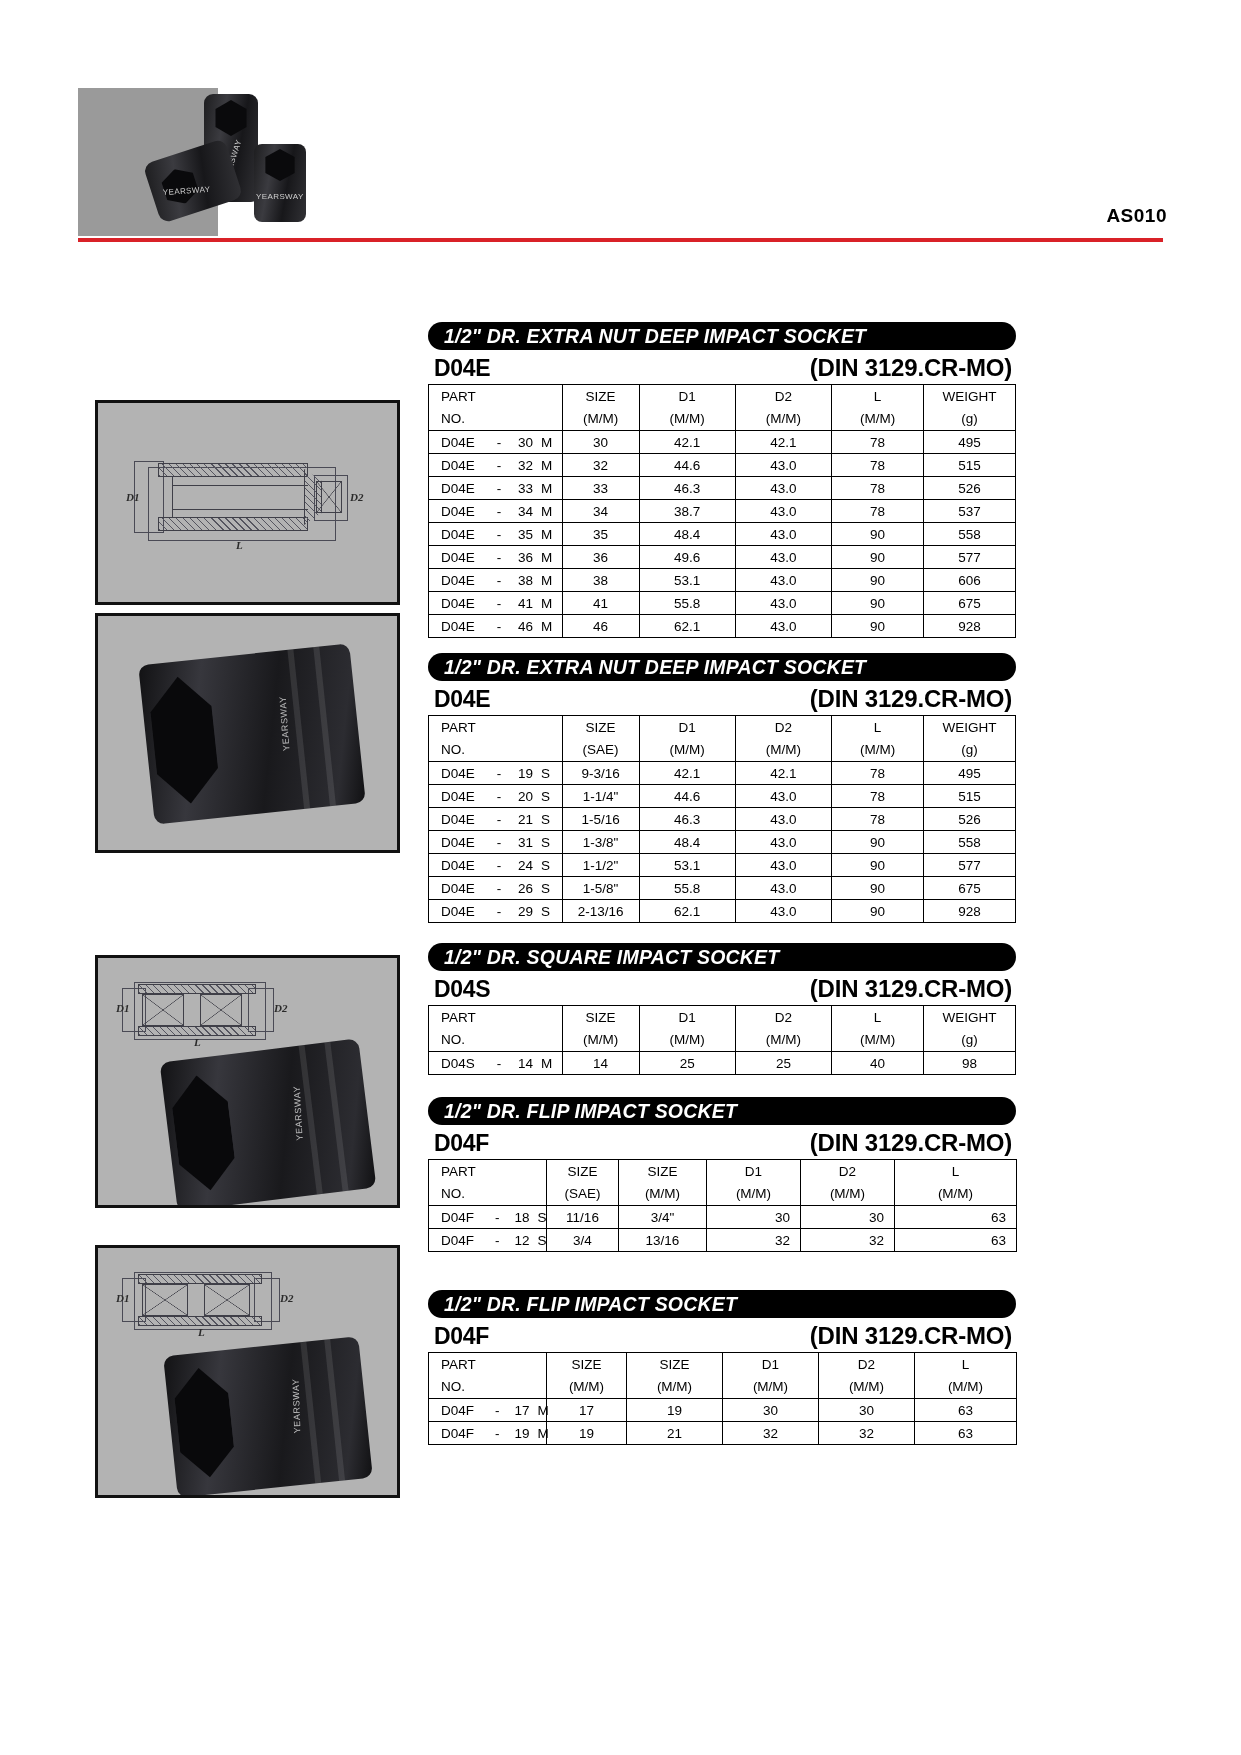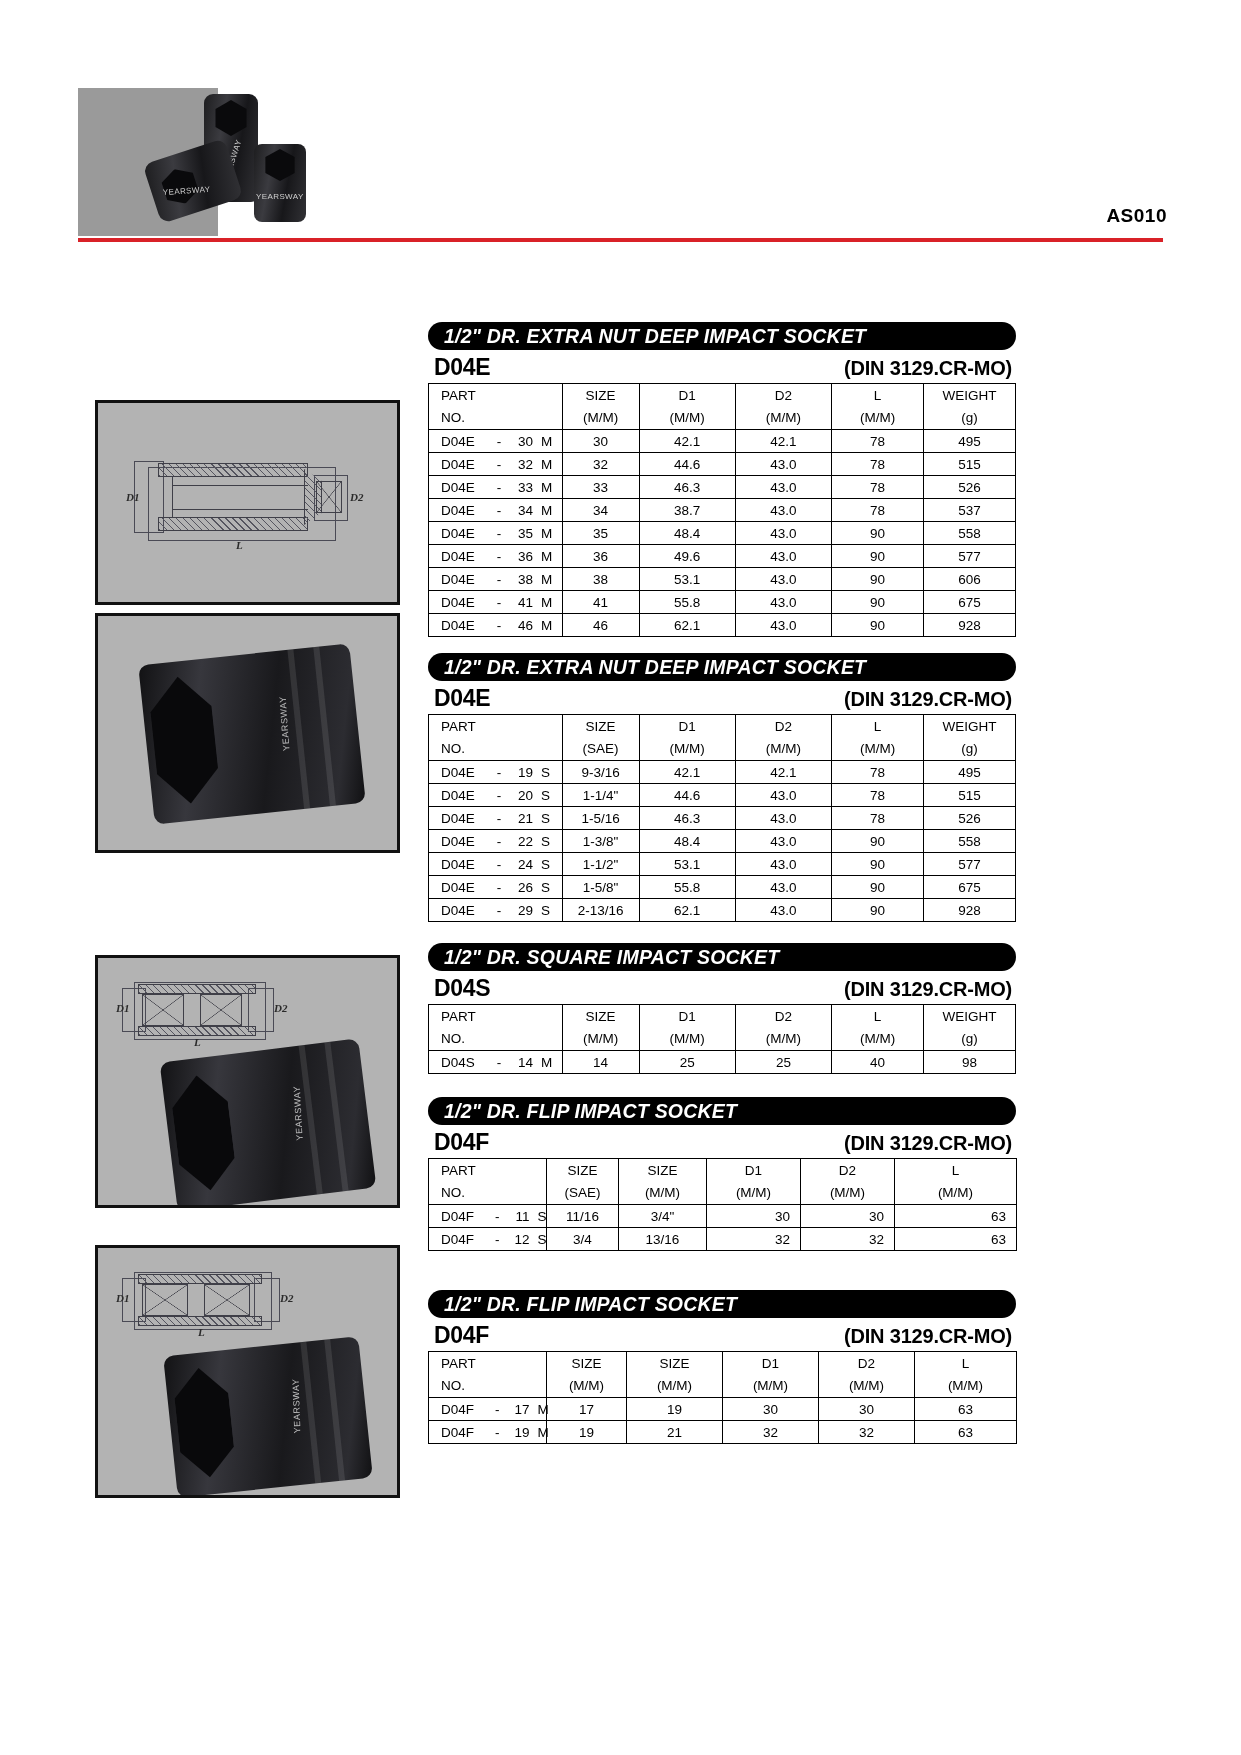--- a/index.html
+++ b/index.html
@@ -186,21 +186,21 @@
     margin-top: 4px;
     margin-bottom: 2px;
     padding: 0 4px 0 6px;
   }
   .model {
     font-size: 23px;
     font-weight: bold;
     letter-spacing: -0.3px;
   }
   .din {
-    font-size: 20px;
+    font-size: 24px;
     font-weight: bold;
     letter-spacing: -0.2px;
   }
 
   table.spec {
     width: 100%;
     border-collapse: collapse;
     table-layout: fixed;
     font-size: 13.5px;
   }
@@ -568,21 +568,21 @@
           <td>46.3</td>
           <td>43.0</td>
           <td>78</td>
           <td>526</td>
         </tr>
       <tr>
           <td>
             <span class="pn">
               <span class="code">D04E</span>
               <span class="dash">-</span>
-              <span class="num">22</span>
+              <span class="num">31</span>
               <span class="suf">S</span>
             </span>
           </td>
           <td>1-3/8"</td>
           <td>48.4</td>
           <td>43.0</td>
           <td>90</td>
           <td>558</td>
         </tr>
       <tr>
@@ -715,21 +715,21 @@
         <td>(M/M)</td>
         <td>(M/M)</td>
         <td>(M/M)</td>
         <td>(M/M)</td>
       </tr>
       <tr>
           <td>
             <span class="pn">
               <span class="code">D04F</span>
               <span class="dash">-</span>
-              <span class="num">11</span>
+              <span class="num">18</span>
               <span class="suf">S</span>
             </span>
           </td>
           <td class="ctr">11/16</td>
           <td class="ctr">3/4"</td>
           <td class="num-r">30</td>
           <td class="num-r">30</td>
           <td class="num-r">63</td>
         </tr>
       <tr>

